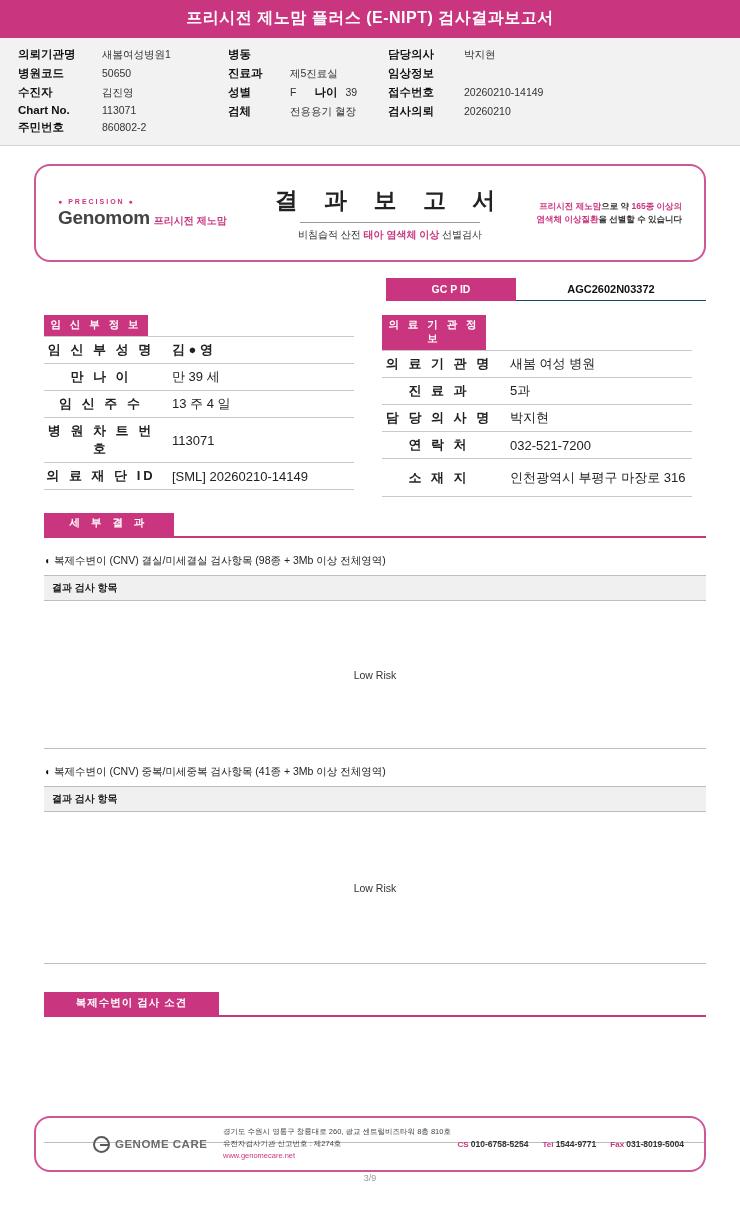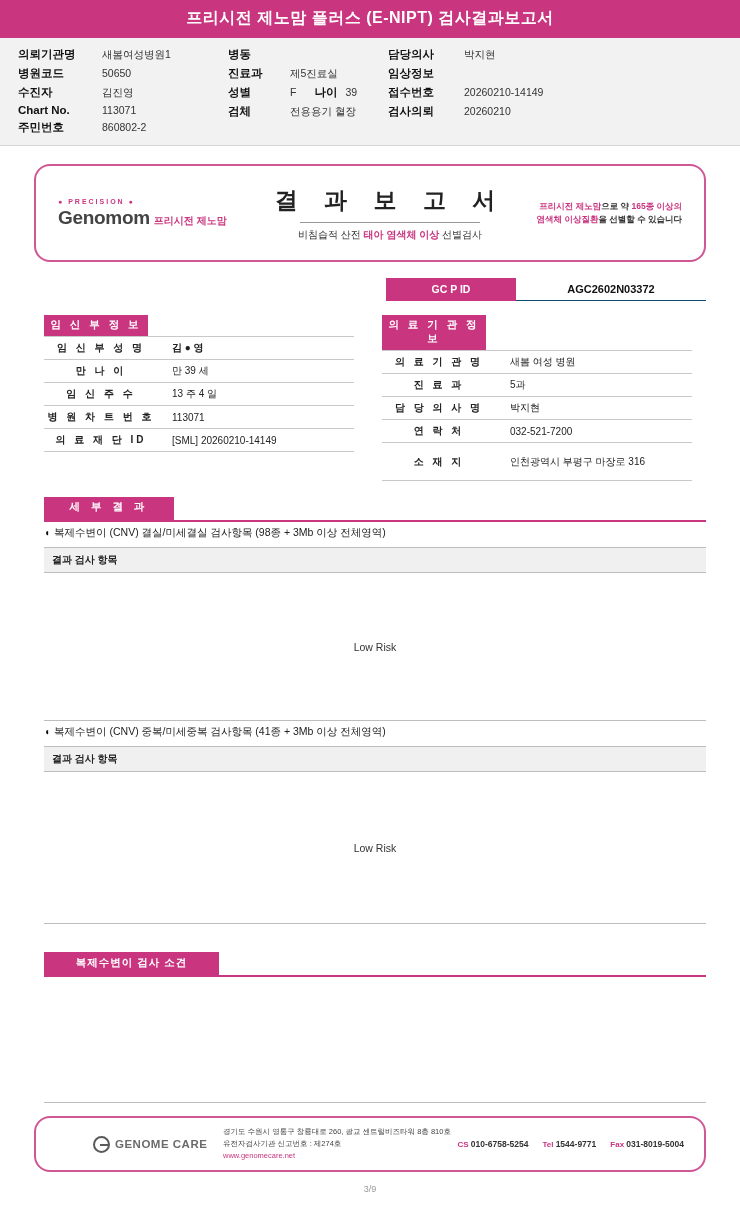--- a/index.html
+++ b/index.html
@@ -160,21 +160,21 @@
     margin-bottom: 0;
   }
   table.info {
     width: 100%;
     border-collapse: collapse;
     margin-top: 0;
   }
   table.info td {
     border-bottom: 1px solid #c9c9c9;
     padding: 4px 4px 4px 0;
-    font-size: 10px;
+    font-size: 13px;
     height: 21px;
   }
   table.info td.k {
     width: 118px;
     text-align: center;
     font-weight: bold;
     color: #222;
     letter-spacing: 3px;
   }
   table.info td.v {
@@ -198,21 +198,21 @@
     width: 130px;
     text-align: center;
     border-bottom: 2px solid #c9357f;
   }
   .sec-underline {
     height: 2px;
     background: #c9357f;
     margin-top: 0;
   }
   .bullet-line {
-    margin-top: 4px;
+    margin-top: 16px;
     font-size: 10.5px;
     color: #222;
   }
   .bullet-line .mark { color: #111; font-size: 10px; margin-right: 4px; }
   .res-table {
     width: 100%;
     border-collapse: collapse;
     margin-top: 7px;
   }
   .res-table th {
@@ -313,21 +313,21 @@
     gap: 14px;
     font-size: 8px;
     color: #333;
     align-items: flex-end;
   }
   .contacts b { font-size: 8.5px; }
   .contacts .lb { color: #c9357f; font-weight: bold; }
 
   .pagenum {
     position: absolute;
-    bottom: 14px;
+    bottom: 25px;
     width: 100%;
     text-align: center;
     font-size: 9px;
     color: #9a9a9a;
   }
 </style>
 </head>
 <body>
 
 <div class="title-bar">

